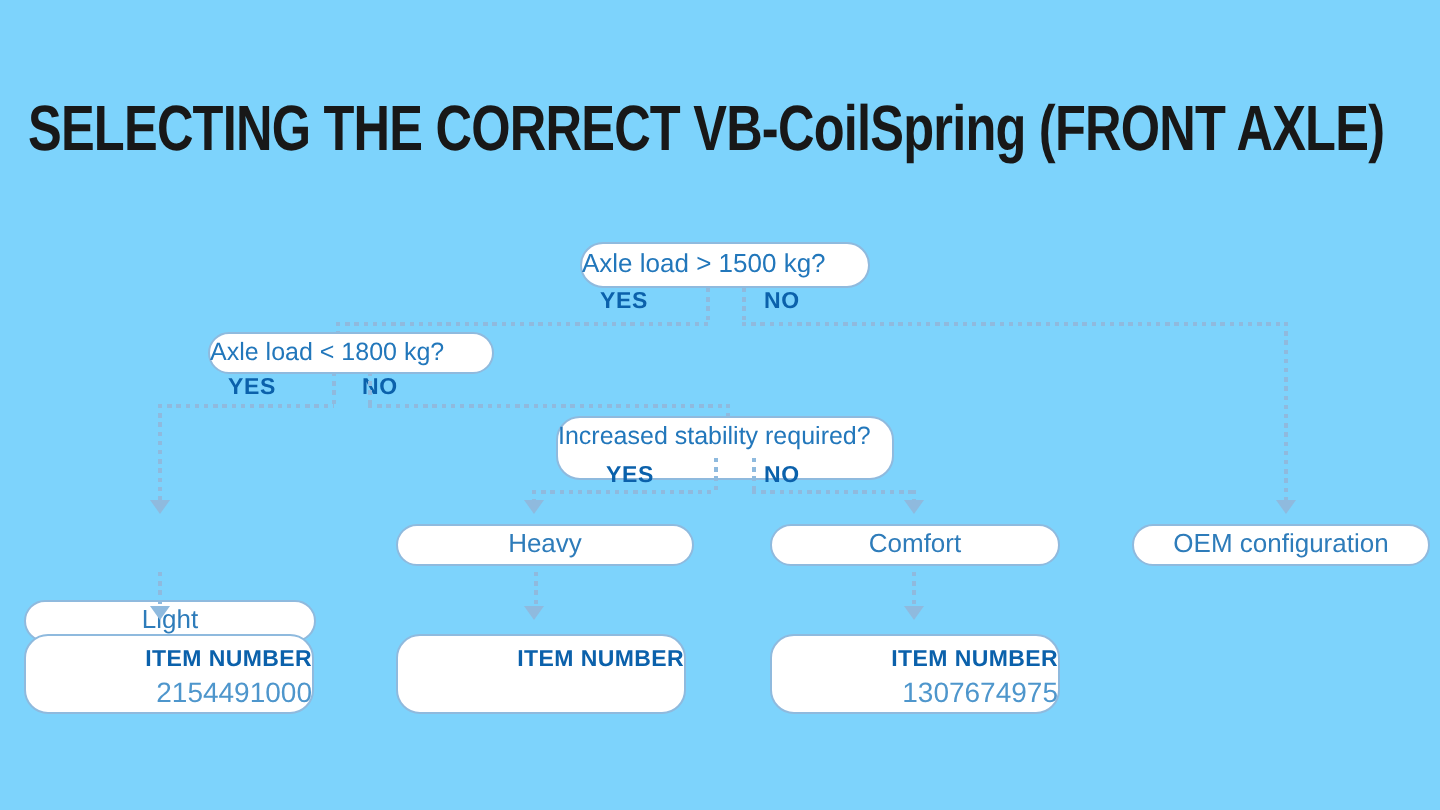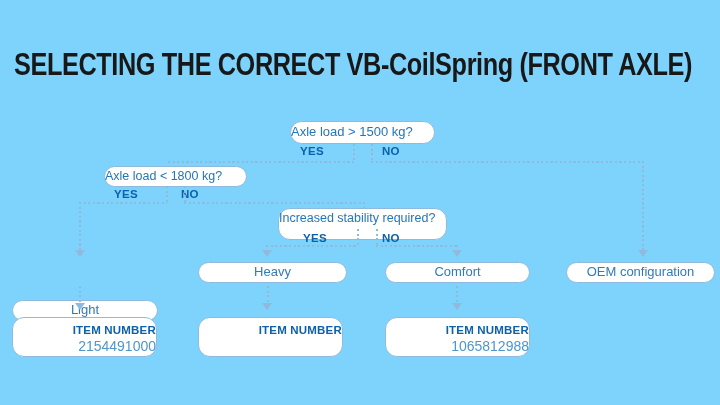--- a/index.html
+++ b/index.html
@@ -93,16 +93,16 @@
 
   <div class="i-box" style="left:12px;top:317px;width:145px;height:40px;">
     <div class="i-label">ITEM NUMBER</div>
     <div class="i-num">2154491000</div>
   </div>
   <div class="i-box" style="left:198px;top:317px;width:145px;height:40px;">
     <div class="i-label">ITEM NUMBER</div>
   </div>
   <div class="i-box" style="left:385px;top:317px;width:145px;height:40px;">
     <div class="i-label">ITEM NUMBER</div>
-    <div class="i-num">1065812988</div>
+    <div class="i-num">1307674975</div>
   </div>
 
 </div>
 
 </body></html>

